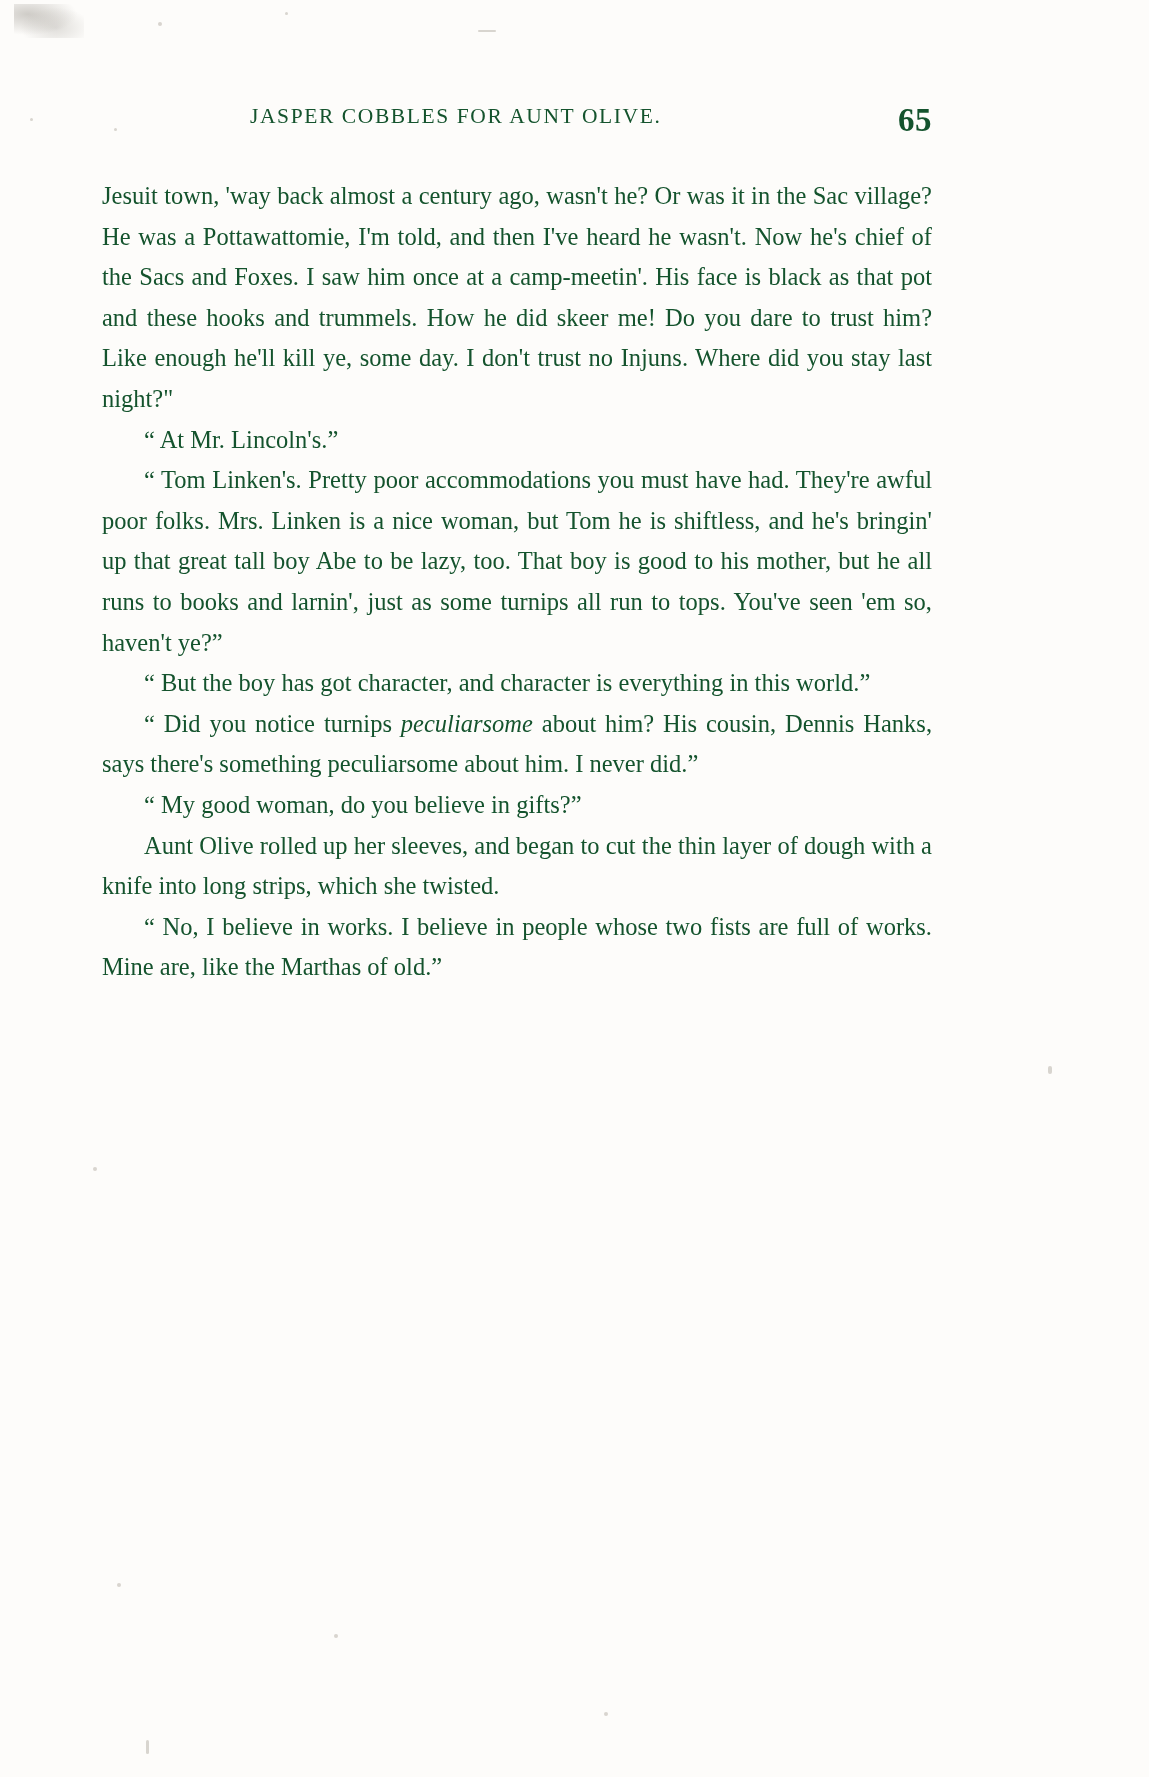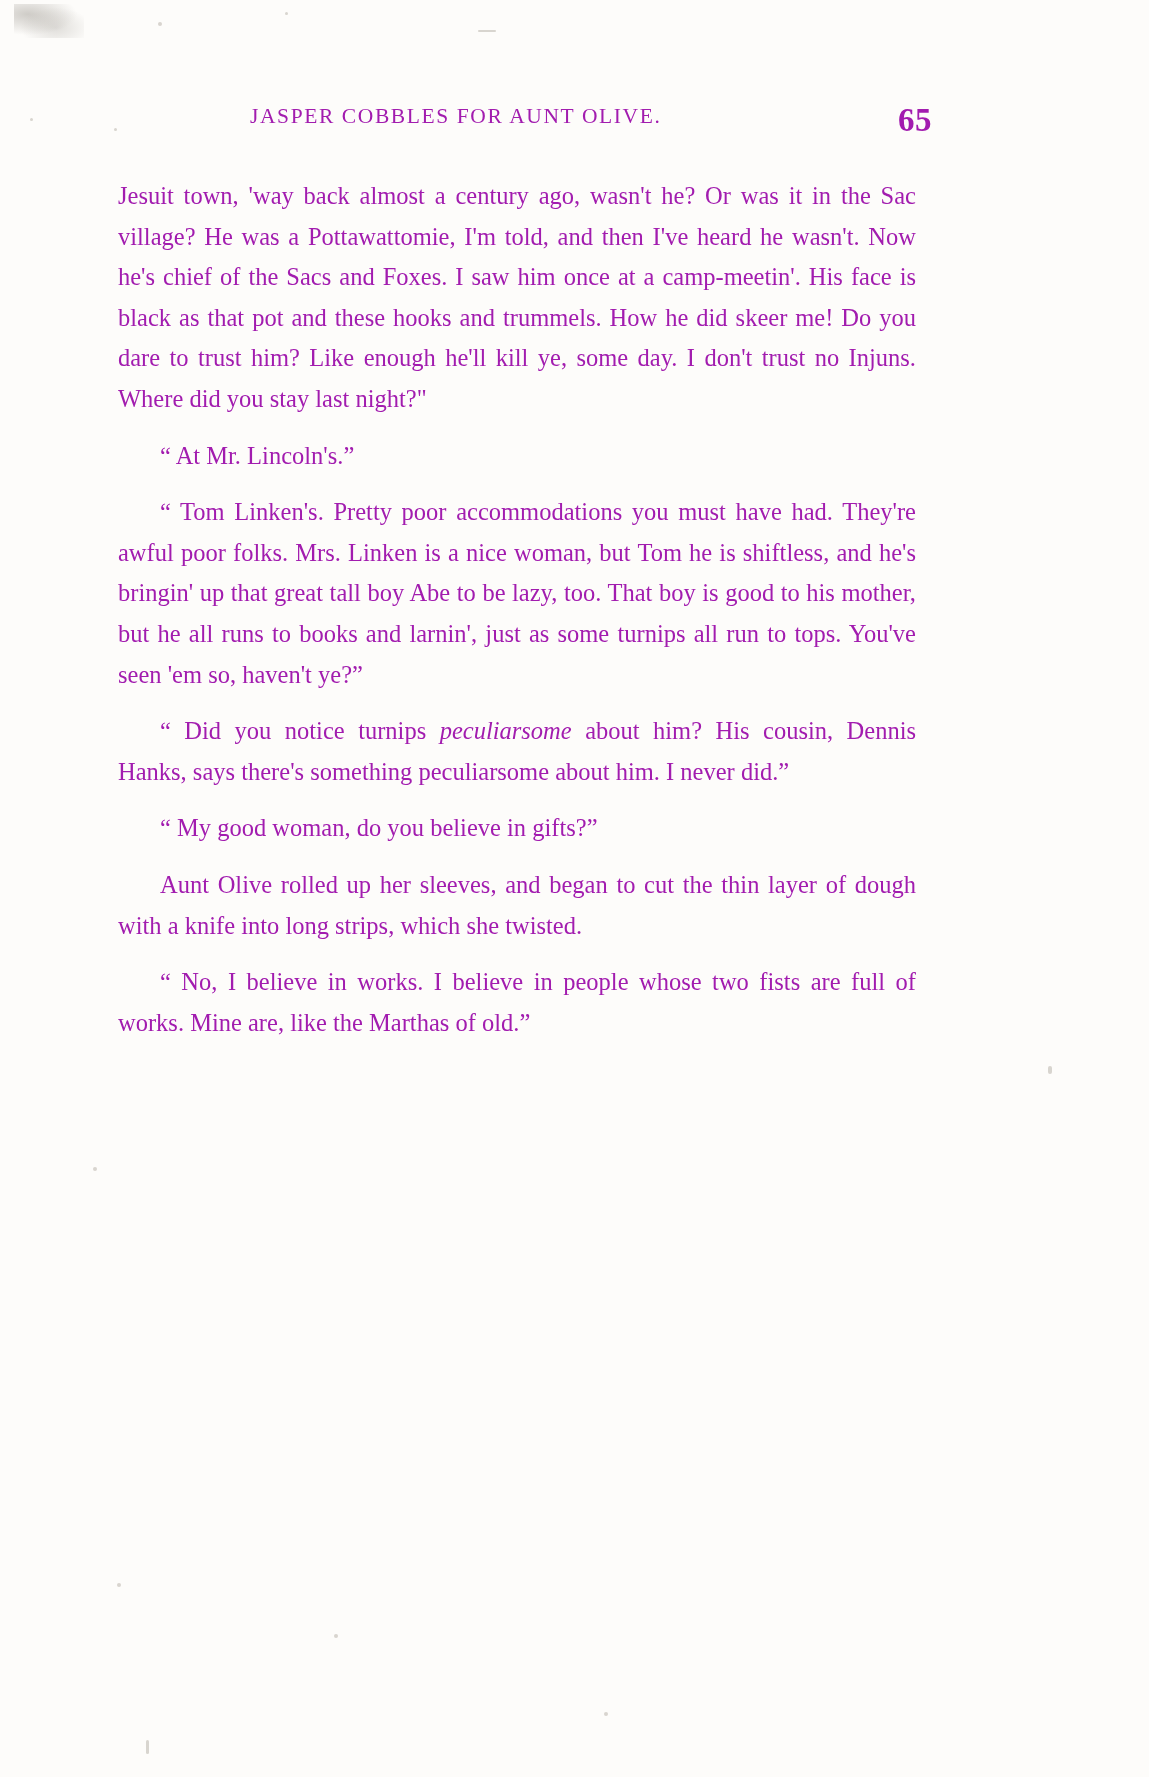--- a/index.html
+++ b/index.html
@@ -7,21 +7,21 @@
     padding: 0;
     background: #ffffff;
   }
   .page {
     position: relative;
     width: 1149px;
     height: 1777px;
     background: #fdfcfa;
     overflow: hidden;
     font-family: "Liberation Serif", serif;
-    color: #a21caf;
+    color: #14532d;
   }
   
   .speckle {
     position: absolute;
     background: #b9b4ac;
     border-radius: 50%;
     opacity: .55;
   }
   .corner-smudge {
     position: absolute;
@@ -56,21 +56,21 @@
   }
   .page-number {
     position: absolute;
     right: 0;
     top: -2px;
     font-size: 33px;
     font-weight: bold;
     letter-spacing: .5px;
   }
   p {
-    margin: 16px;
+    margin: 0;
     font-size: 24.5px;
     line-height: 40.6px;
     text-align: justify;
     text-justify: inter-word;
     hyphens: none;
   }
   p.indent {
     text-indent: 42px;
   }
   p.flush {
@@ -101,20 +101,21 @@
   <div class="content">
 
     <div class="running-head">
       <span class="head-title">JASPER COBBLES FOR AUNT OLIVE.</span>
       <span class="page-number">65</span>
     </div>
 
     <p class="flush">Jesuit town, 'way back almost a century ago, wasn't he? Or was it in the Sac village? He was a Pottawattomie, I'm told, and then I've heard he wasn't. Now he's chief of the Sacs and Foxes. I saw him once at a camp-meetin'. His face is black as that pot and these hooks and trummels. How he did skeer me! Do you dare to trust him? Like enough he'll kill ye, some day. I don't trust no Injuns. Where did you stay last night?"</p>
     <p class="indent">“ At Mr. Lincoln's.”</p>
     <p class="indent">“ Tom Linken's. Pretty poor accommodations you must have had. They're awful poor folks. Mrs. Linken is a nice woman, but Tom he is shiftless, and he's bringin' up that great tall boy Abe to be lazy, too. That boy is good to his mother, but he all runs to books and larnin', just as some turnips all run to tops. You've seen 'em so, haven't ye?”</p>
+    <p class="indent">“ But the boy has got character, and character is everything in this world.”</p>
 
     <p class="indent"><span>“ Did you notice turnips </span><em>peculiarsome</em><span> about him? His cousin, Dennis Hanks, says there's something peculiarsome about him. I never did.”</span></p>
 
     <p class="indent">“ My good woman, do you believe in gifts?”</p>
     <p class="indent">Aunt Olive rolled up her sleeves, and began to cut the thin layer of dough with a knife into long strips, which she twisted.</p>
     <p class="indent">“ No, I believe in works. I believe in people whose two fists are full of works. Mine are, like the Marthas of old.”</p>
 
   </div>
 </div>
 

